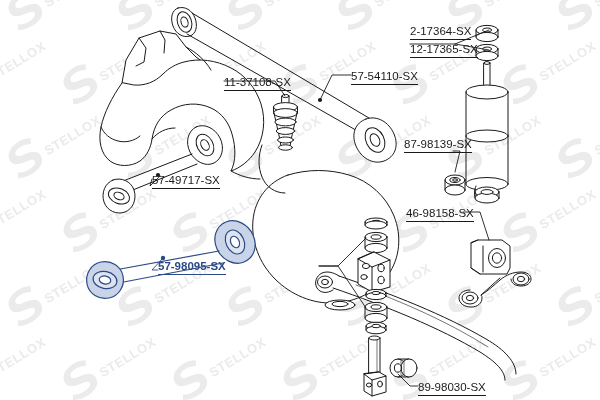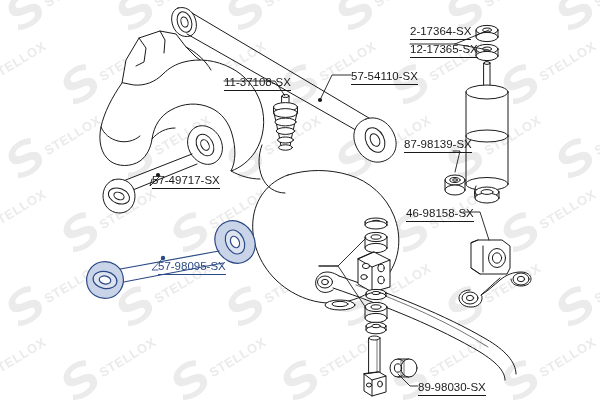--- a/index.html
+++ b/index.html
@@ -448,17 +448,17 @@
   </div>
 
   <div id="label-layer">
       <div class="lbl" style="left: 224px; top: 76px;">11-37108-SX</div>
       <div class="lbl" style="left: 351px; top: 70px;">57-54110-SX</div>
       <div class="lbl" style="left: 410px; top: 25px;">2-17364-SX</div>
       <div class="lbl" style="left: 410px; top: 43px;">12-17365-SX</div>
       <div class="lbl" style="left: 396px; top: 138px; margin-left: 8px;">87-98139-SX</div>
       <div class="lbl" style="left: 152px; top: 174px;">57-49717-SX</div>
       <div class="lbl" style="left: 406px; top: 207px;">46-98158-SX</div>
-      <div class="lbl hl" style="left: 158px; top: 260px;">57-98095-SX</div>
+      <div class="lbl hl" style="left: 158px; top: 260px; font-weight: bold;">57-98095-SX</div>
       <div class="lbl" style="left: 418px; top: 381px; text-align: center;">89-98030-SX</div>
     </div>
 
 </div>
 
 </body></html>

